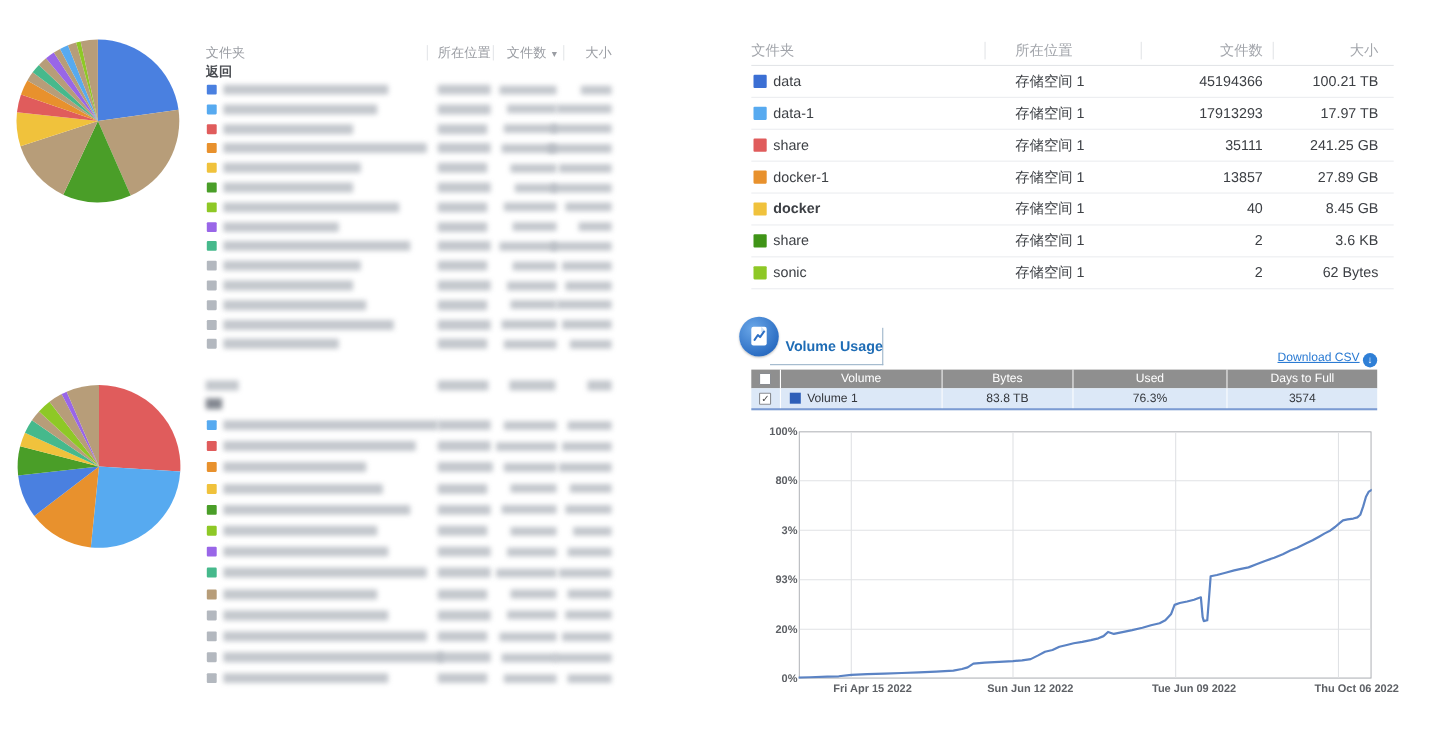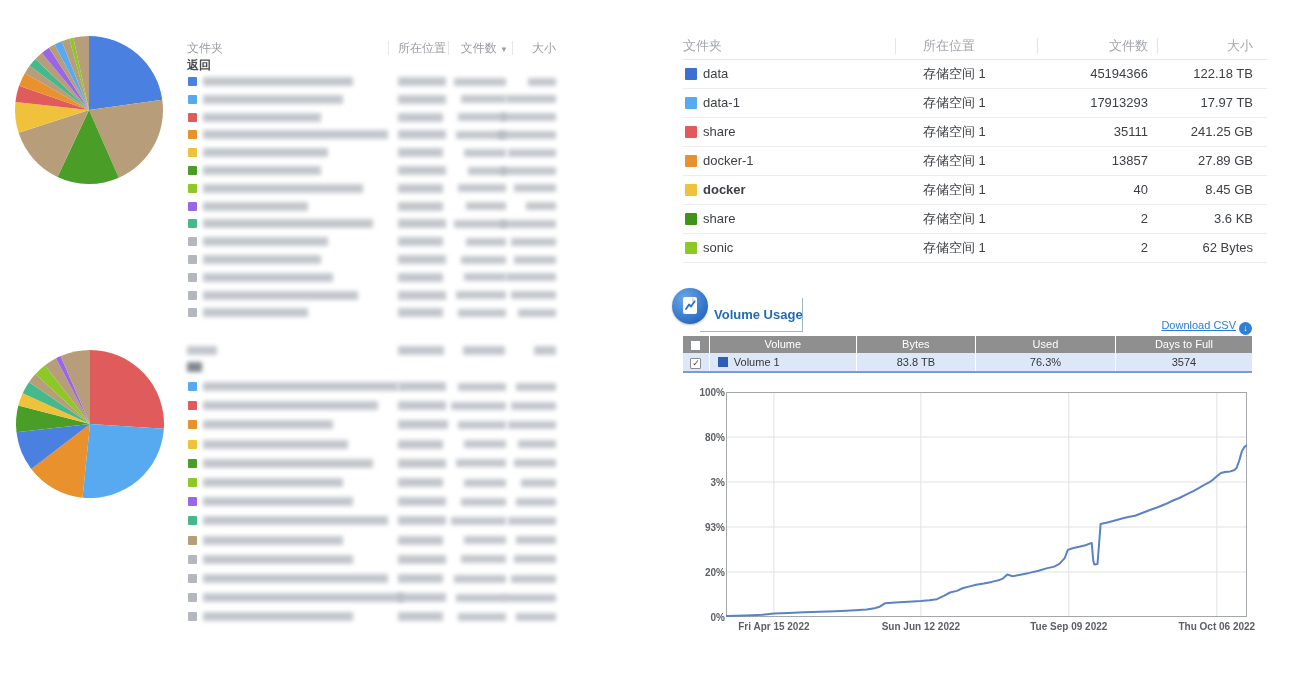--- a/index.html
+++ b/index.html
@@ -36,21 +36,21 @@
   .vt-h .c{background:#8f8f8f;color:#fff;text-align:center;line-height:17px;border-right:1px solid #fff;}
   .vt-r{display:flex;height:18px;border-bottom:2px solid #7b9bd2;}
   .vt-r .c{background:#dce8f7;line-height:18px;border-right:1px solid #fff;color:#34373c;text-align:center;position:relative;}
   .cb{display:inline-block;width:9px;height:9px;background:#fff;border:1px solid #8a8d92;border-radius:1px;
       font-size:9px;line-height:9px;text-align:center;color:#444;vertical-align:middle;cursor:pointer;}
   .vsq{position:absolute;left:8px;top:4px;width:10px;height:10px;background:#2e5fb8;}
 
   
   .chart-wrap{position:absolute;left:698px;top:388px;width:566px;height:252px;}
   .ylab{position:absolute;width:27px;text-align:right;font-size:10px;font-weight:bold;color:#5d6065;}
-  .xlab{position:absolute;top:233px;width:110px;text-align:center;font-size:10px;font-weight:bold;color:#5d6065;white-space:nowrap;}
+  .xlab{position:absolute;top:233px;width:110px;text-align:right;font-size:10px;font-weight:bold;color:#5d6065;white-space:nowrap;}
   svg{display:block;}
 </style>
 </head>
 <body>
 
 <svg id="pie-top" class="abs" style="left:13px;top:34px;" width="152" height="152">
     <path d="M76,76 L76.00,2.00 A74,74 0 0 1 149.29,65.80 Z" fill="#4a80e0"></path>
     <path d="M76,76 L149.29,65.80 A74,74 0 0 1 105.82,143.73 Z" fill="#b79d79"></path>
     <path d="M76,76 L105.82,143.73 A74,74 0 0 1 44.49,142.96 Z" fill="#4a9e28"></path>
     <path d="M76,76 L44.49,142.96 A74,74 0 0 1 5.62,98.87 Z" fill="#b79d79"></path>
@@ -308,21 +308,21 @@
     <span class="vline" style="left:212px;"></span>
       <span class="vline" style="left:354px;"></span>
       <span class="vline" style="left:474px;"></span>
   </div>
   <div id="rt-body">
       <div class="rt-row">
         <span class="sq" style="background:#3b6fd4"></span>
         <span class="cell" style="left:20px;">data</span>
         <span class="cell" style="left:240px;">存储空间 1</span>
         <span class="cell" style="left:354px;width:111px;text-align:right;">45194366</span>
-        <span class="cell" style="left:474px;width:96px;text-align:right;">122.18 TB</span>
+        <span class="cell" style="left:474px;width:96px;text-align:right;">100.21 TB</span>
       </div>
       <div class="rt-row">
         <span class="sq" style="background:#57aaf0"></span>
         <span class="cell" style="left:20px;">data-1</span>
         <span class="cell" style="left:240px;">存储空间 1</span>
         <span class="cell" style="left:354px;width:111px;text-align:right;">17913293</span>
         <span class="cell" style="left:474px;width:96px;text-align:right;">17.97 TB</span>
       </div>
       <div class="rt-row">
         <span class="sq" style="background:#e05c5c"></span>
@@ -413,16 +413,16 @@
       <line x1="1" y1="45.0" x2="520" y2="45.0" stroke="#e0e2e5" stroke-width="1"></line>
       <line x1="47.9" y1="1" x2="47.9" y2="224" stroke="#e0e2e5" stroke-width="1"></line>
       <line x1="194.9" y1="1" x2="194.9" y2="224" stroke="#e0e2e5" stroke-width="1"></line>
       <line x1="342.8" y1="1" x2="342.8" y2="224" stroke="#e0e2e5" stroke-width="1"></line>
       <line x1="490.8" y1="1" x2="490.8" y2="224" stroke="#e0e2e5" stroke-width="1"></line>
       <polyline points="0.0,224.1 10.4,223.7 26.1,223.2 36.5,222.8 47.9,221.6 62.5,220.9 78.1,220.3 93.8,219.8 109.4,219.2 125.0,218.5 140.7,217.6 148.5,216.2 153.7,214.7 158.9,211.3 169.3,210.4 182.3,209.7 194.9,209.0 203.2,208.3 211.0,207.2 217.8,203.8 224.0,200.5 230.8,198.9 237.1,196.0 243.8,194.4 250.1,192.8 257.9,191.5 265.7,189.9 272.5,188.3 277.2,186.3 281.3,182.5 286.6,184.3 294.4,182.7 303.2,180.9 312.6,178.7 320.4,176.4 328.2,174.6 333.4,171.9 338.7,166.1 341.8,157.9 346.5,156.2 353.2,154.8 359.5,153.2 363.7,151.6 365.7,151.0 367.3,168.8 368.3,172.6 371.5,171.9 373.0,153.0 374.6,131.9 380.3,130.7 388.1,128.7 396.0,126.5 402.2,125.1 409.0,123.8 416.8,120.8 424.6,117.7 432.4,115.0 440.2,111.8 447.0,108.5 453.3,106.0 461.1,102.1 467.3,99.2 473.1,95.9 478.3,92.9 483.5,90.2 487.7,87.1 491.8,83.5 494.9,81.0 499.1,80.1 504.3,79.4 508.0,78.3 510.6,76.0 513.2,68.6 515.8,59.6 518.4,54.9 521.0,53.3" fill="none" stroke="#5b83c4" stroke-width="2" stroke-linejoin="round" stroke-linecap="round"></polyline>
     </svg>
   <div id="xlabs">
       <div class="xlab" style="left: 20.9px;">Fri Apr 15 2022</div>
       <div class="xlab" style="left: 167.9px;">Sun Jun 12 2022</div>
-      <div class="xlab" style="left: 315.8px;">Tue Sep 09 2022</div>
+      <div class="xlab" style="left: 315.8px;">Tue Jun 09 2022</div>
       <div class="xlab" style="left: 463.8px;">Thu Oct 06 2022</div>
     </div>
 </div>
 
 </body></html>

